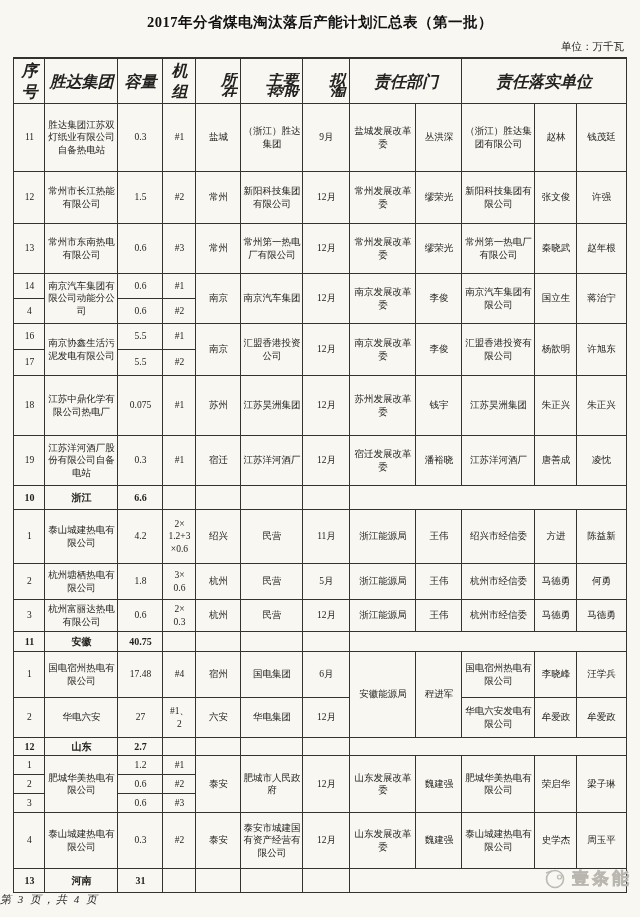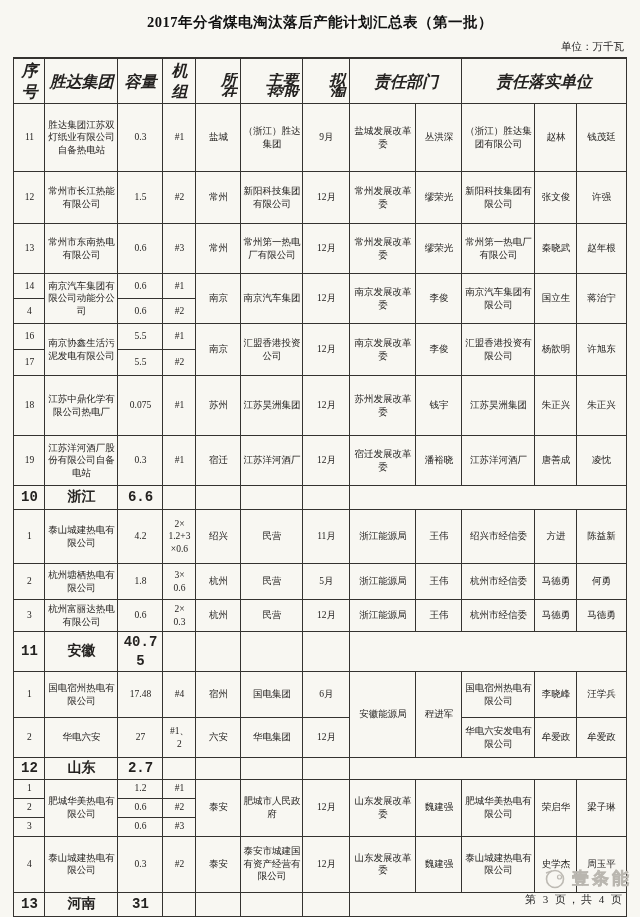--- a/index.html
+++ b/index.html
@@ -53,31 +53,31 @@
   .hclip{
     height:24px;
     overflow:hidden;
     line-height:13px;
     margin-top:8px;
     margin-left:21px;
   }
   td.unit-cell, td.cap-cell{white-space:pre-line;}
   tr.section td{
     font-weight:bold;
-    font-size:14px;
-    font-family:Liberation Mono, monospace;
+    font-size:10px;
   }
   .footer-page{
     position:absolute;
-    left:0;right:16px;
+    left:0;right:8px;
     bottom:10px;
-    text-align:right;
+    text-align:left;
     font-size:11px;
     color:#2a2a2a;
     letter-spacing:2px;
+    font-style:italic;
   }
   .watermark{
     position:absolute;
     right:8px;
     top:866px;
     display:flex;
     align-items:flex-end;
     gap:4px;
     color:#b9b6af;
   }

